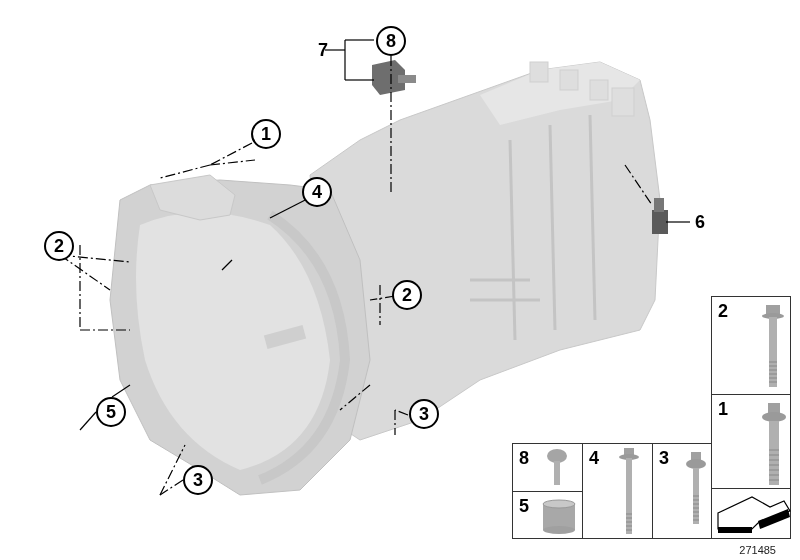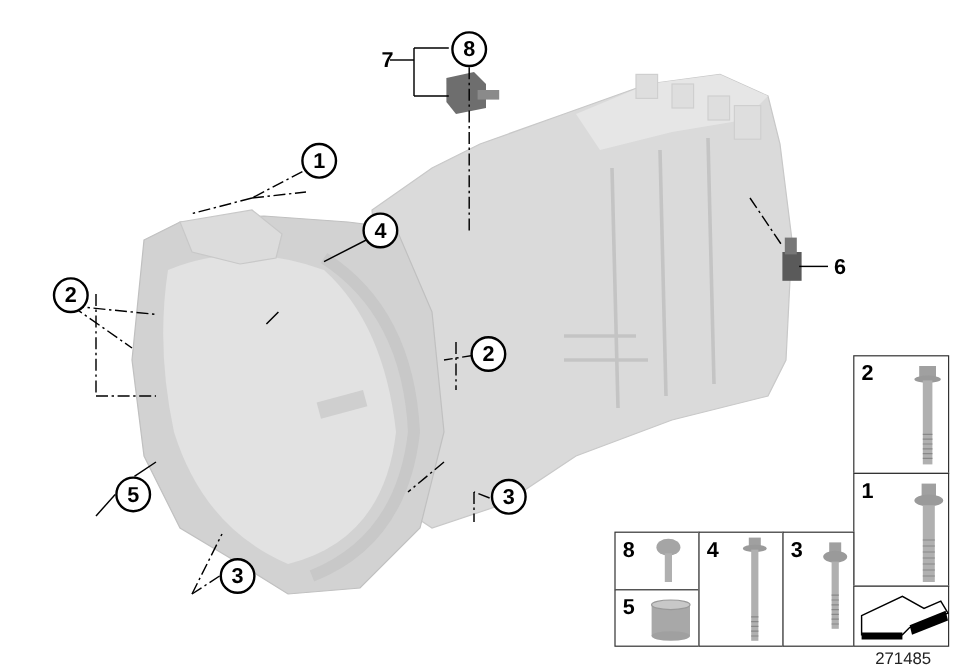--- a/index.html
+++ b/index.html
@@ -2,21 +2,21 @@
 <html><head>
 <meta charset="utf-8">
 <style>
   html, body { margin:0; padding:0; background:#ffffff; }
   body { width:800px; height:560px; position:relative; overflow:hidden; font-family:"Liberation Sans", sans-serif; }
   #stage { position:absolute; left:0; top:0; width:800px; height:560px; }
   .callout { position:absolute; width:30px; height:30px; border:2px solid #000; border-radius:50%; background:#fff; box-sizing:border-box; display:flex; align-items:center; justify-content:center; font-weight:bold; font-size:18px; color:#000; }
   .plain-label { position:absolute; font-weight:bold; font-size:18px; color:#000; }
   .cell { position:absolute; border:1px solid #333; box-sizing:border-box; background:#fff; }
   .cell-num { position:absolute; left:6px; top:4px; font-weight:bold; font-size:18px; color:#000; }
-  .ref-number { position:absolute; right:24px; bottom:4px; font-size:14px; color:#222; }
+  .ref-number { position:absolute; right:24px; bottom:4px; font-size:11px; color:#222; }
 </style>
 </head>
 <body>
 
 <div id="stage">
   <svg width="800" height="560" viewBox="0 0 800 560" style="position:absolute;left:0;top:0;">
 
     <g>
       <polygon points="310,175 360,140 400,120 470,95 540,70 600,62 640,80 650,120 660,200 655,300 640,330 560,350 480,380 420,420 360,440 330,420" fill="#dadada" stroke="#c8c8c8"></polygon>
       <polygon points="480,95 540,70 600,62 640,80 620,100 560,110 500,125" fill="#e6e6e6"></polygon>

